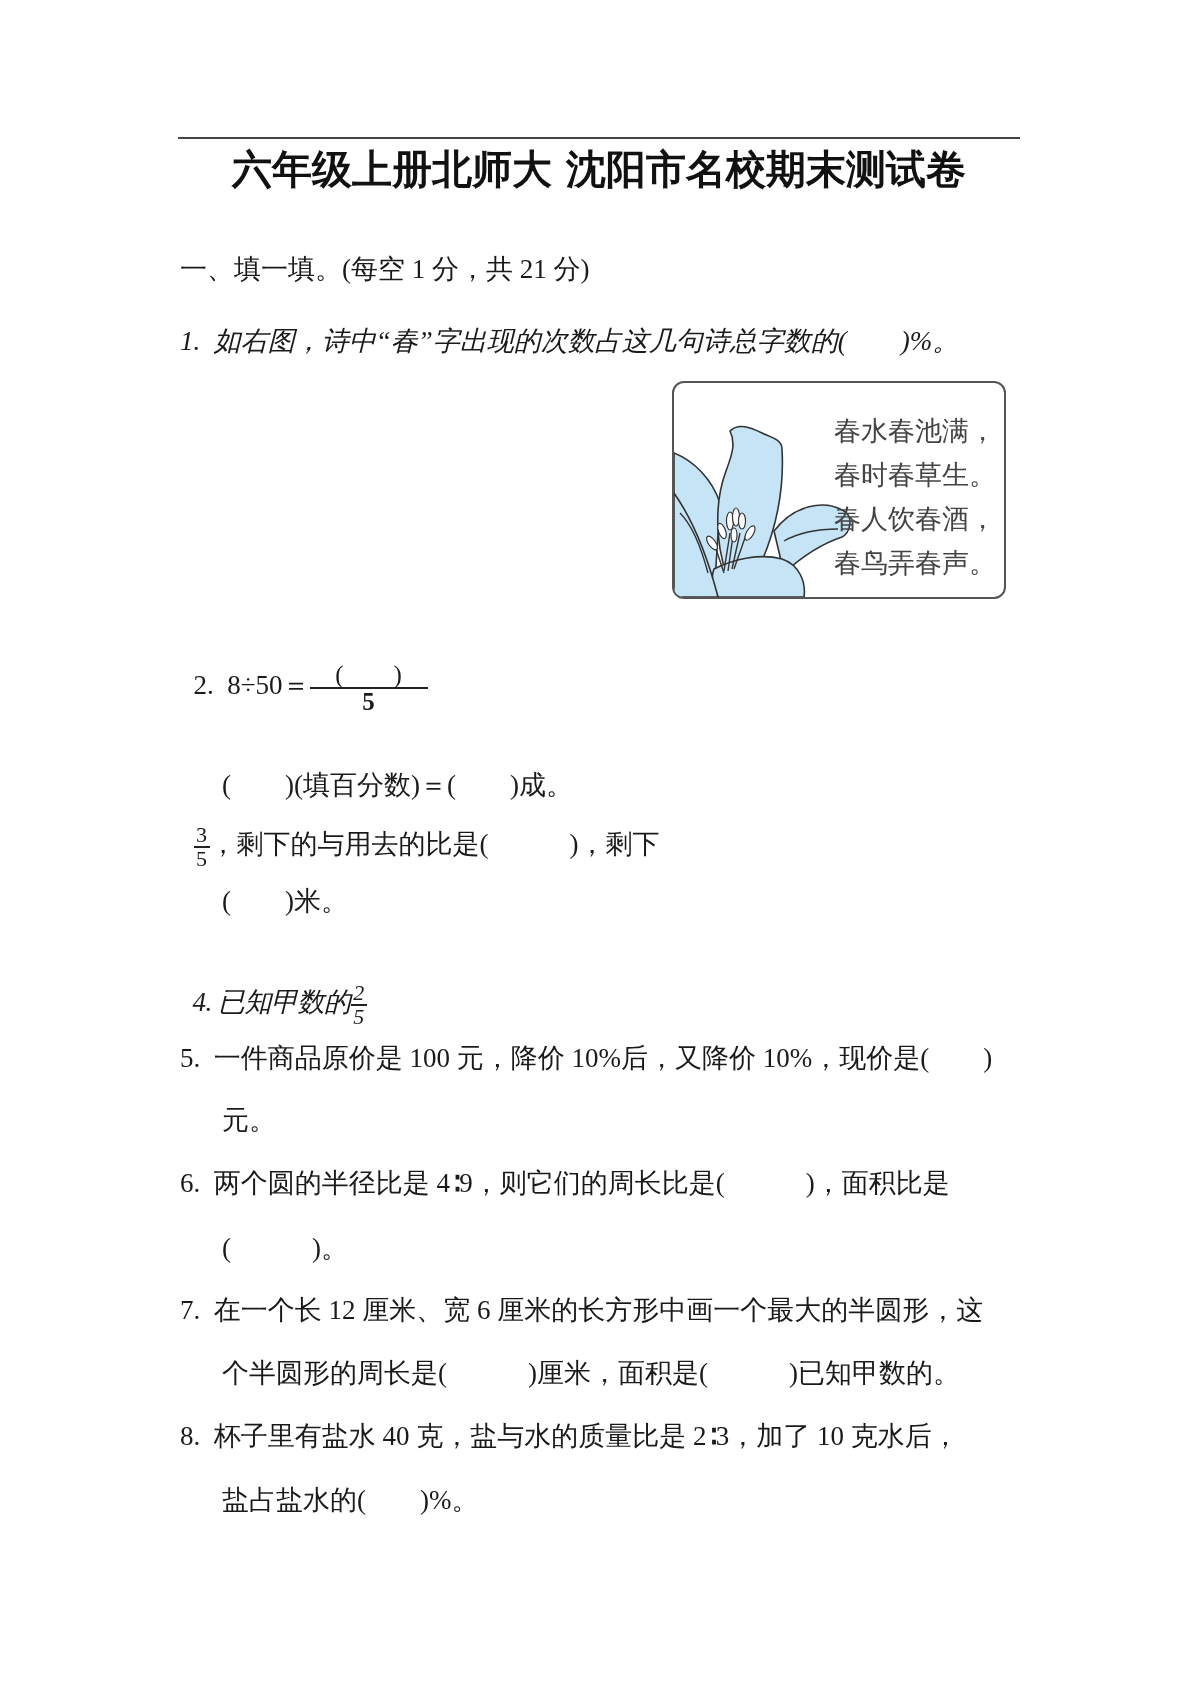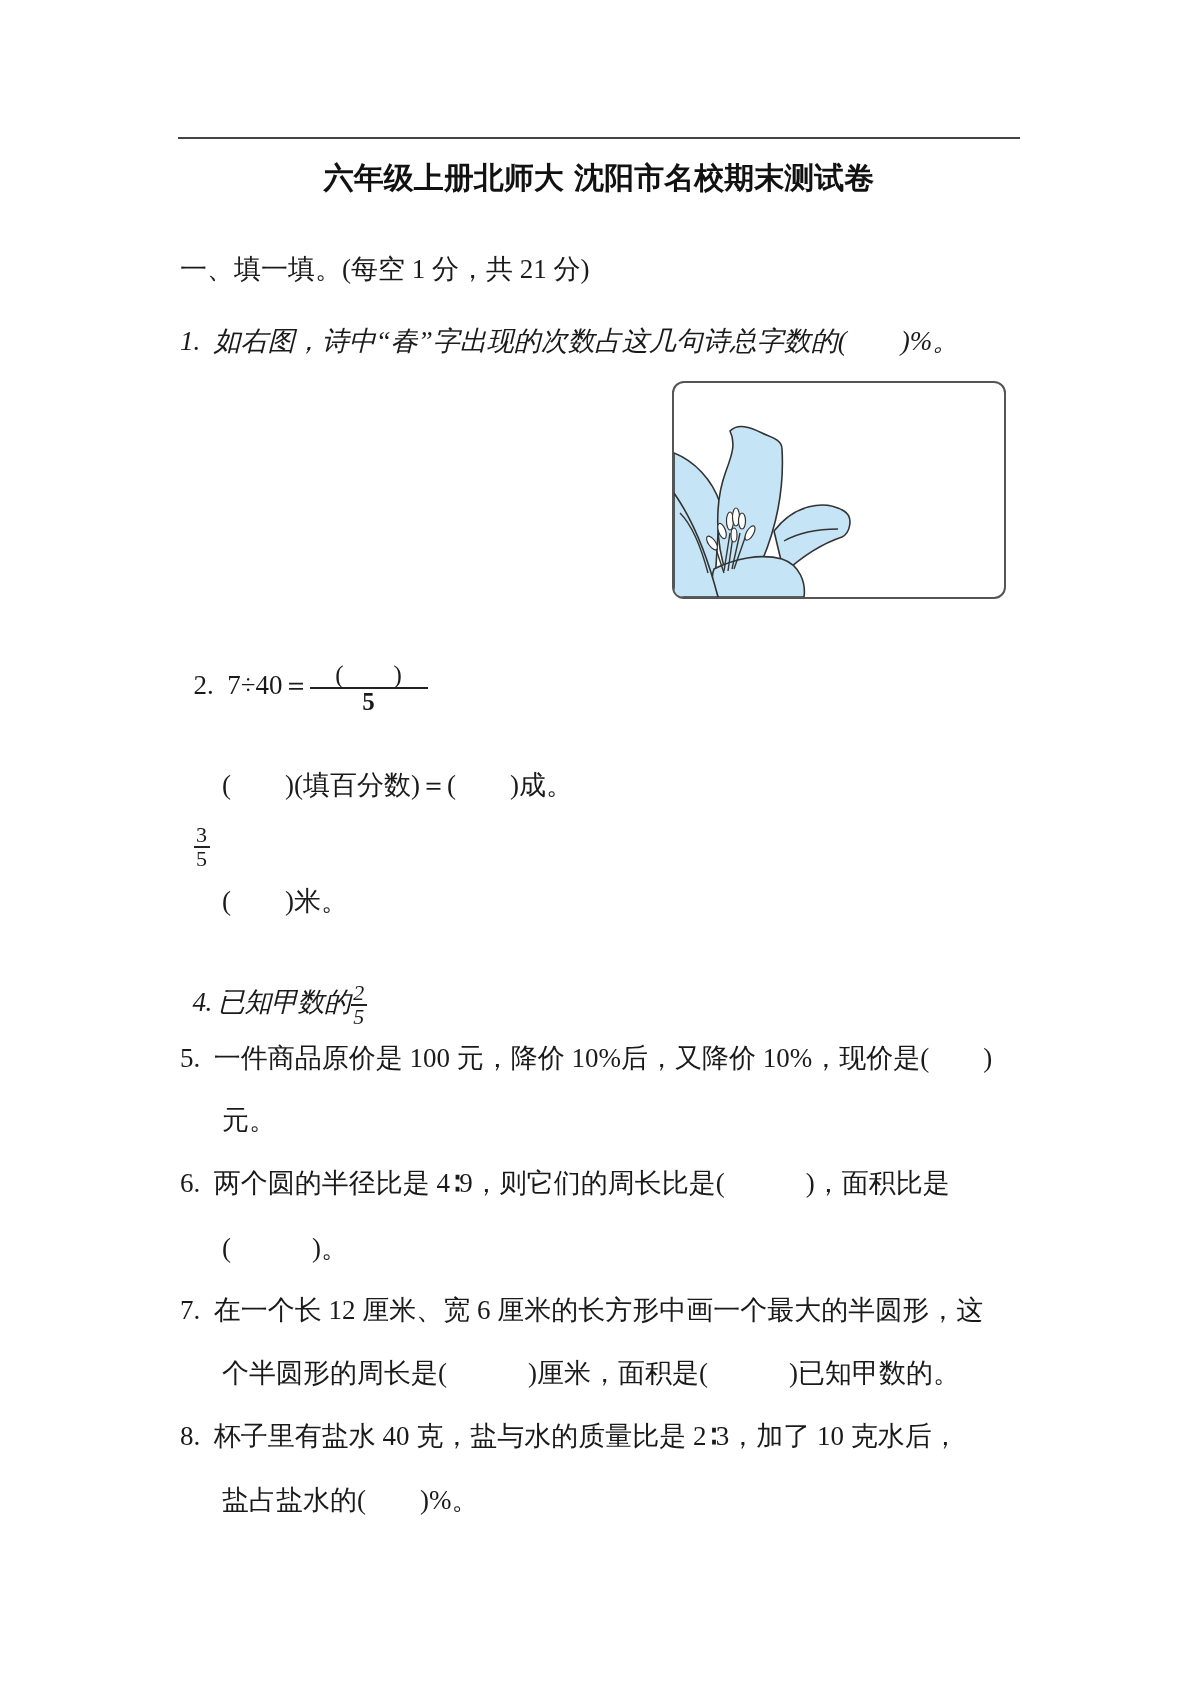--- a/index.html
+++ b/index.html
@@ -1,21 +1,21 @@
 <!DOCTYPE html>
 <html><head>
 <meta charset="utf-8">
 <style>
   html, body { margin: 0; padding: 0; background: #ffffff; }
   body { width: 1191px; height: 1684px; position: relative; overflow: hidden;
          font-family: "Liberation Serif", "DejaVu Serif", serif; color: #1a1a1a; }
   .rule { position: absolute; left: 178px; top: 137px; width: 842px; height: 2px; background: #444; }
-  .title { position: absolute; left: 178px; width: 842px; top: 158px; text-align: center;
+  .title { position: absolute; left: 178px; width: 842px; top: 142px; text-align: center;
            font-family: "DejaVu Sans", "Liberation Sans", sans-serif; font-weight: bold;
-           font-size: 30px; letter-spacing: 0px; color: #111; }
+           font-size: 40px; letter-spacing: 0px; color: #111; }
   .line { position: absolute; left: 180px; font-size: 27px; white-space: pre; line-height: 34px; }
   .indent { left: 222px; }
   .frac { display: inline-block; vertical-align: middle; text-align: center; line-height: 1; position: relative; }
   .frac .num, .frac .den { display: block; font-size: 25px; }
   .frac .bar { display: block; height: 1.5px; background: #222; }
   .small-frac .num, .small-frac .den { font-size: 22px; }
   .poem-box { position: absolute; left: 672px; top: 381px; width: 330px; height: 214px;
               border: 2px solid #555; border-radius: 12px; overflow: hidden; background: #fff; }
   .poem { position: absolute; right: 8px; top: 26px; font-size: 27px; line-height: 44px; color: #444;
           font-family: "DejaVu Serif", "Liberation Serif", serif; }
@@ -58,29 +58,35 @@
     <g fill="#ffffff" stroke="#333" stroke-width="1.2">
       <ellipse cx="56" cy="138" rx="3.5" ry="9"></ellipse>
       <ellipse cx="62" cy="134" rx="3.5" ry="9"></ellipse>
       <ellipse cx="68" cy="138" rx="3.5" ry="8"></ellipse>
       <ellipse cx="76" cy="150" rx="3.5" ry="8" transform="rotate(30 76 150)"></ellipse>
       <ellipse cx="48" cy="148" rx="3.5" ry="8" transform="rotate(-20 48 148)"></ellipse>
       <ellipse cx="38" cy="160" rx="3.5" ry="8" transform="rotate(-35 38 160)"></ellipse>
       <ellipse cx="60" cy="152" rx="3" ry="7"></ellipse>
     </g>
   </svg>
+  <div class="poem">
+    <div>春水春池满，</div>
+    <div>春时春草生。</div>
+    <div>春人饮春酒，</div>
+    <div>春鸟弄春声。</div>
+  </div>
 </div>
 
 <div class="line" style="top:628px;">
-  <span>2.  7÷40＝</span><span class="frac" style="width:118px;"><span class="num">(        )</span><span class="bar"></span><span class="den" style="font-weight:bold;">5</span></span>
+  <span>2.  8÷50＝</span><span class="frac" style="width:118px;"><span class="num">(        )</span><span class="bar"></span><span class="den" style="font-weight:bold;">5</span></span>
 </div>
 <div class="line indent" style="top:768px;text-align:right;">(        )(填百分数)＝(        )成。</div>
 
 <div class="line" style="top:790px;">
-  <span class="frac small-frac" style="width:16px;"><span class="num">3</span><span class="bar"></span><span class="den">5</span></span>
+  <span class="frac small-frac" style="width:16px;"><span class="num">3</span><span class="bar"></span><span class="den">5</span></span><span>，剩下的与用去的比是(            )，剩下</span>
 </div>
 <div class="line indent" style="top:884px;">(        )米。</div>
 
 <div class="line" style="top:948px; letter-spacing:-0.5px;font-style:italic;">
   <span>4. 已知甲数的</span><span class="frac small-frac" style="width:16px;"><span class="num">2</span><span class="bar"></span><span class="den">5</span></span>
 </div>
 
 <div class="line" style="top:1041px;">5.  一件商品原价是 100 元，降价 10%后，又降价 10%，现价是(        )</div>
 <div class="line indent" style="top:1103px;">元。</div>
 

